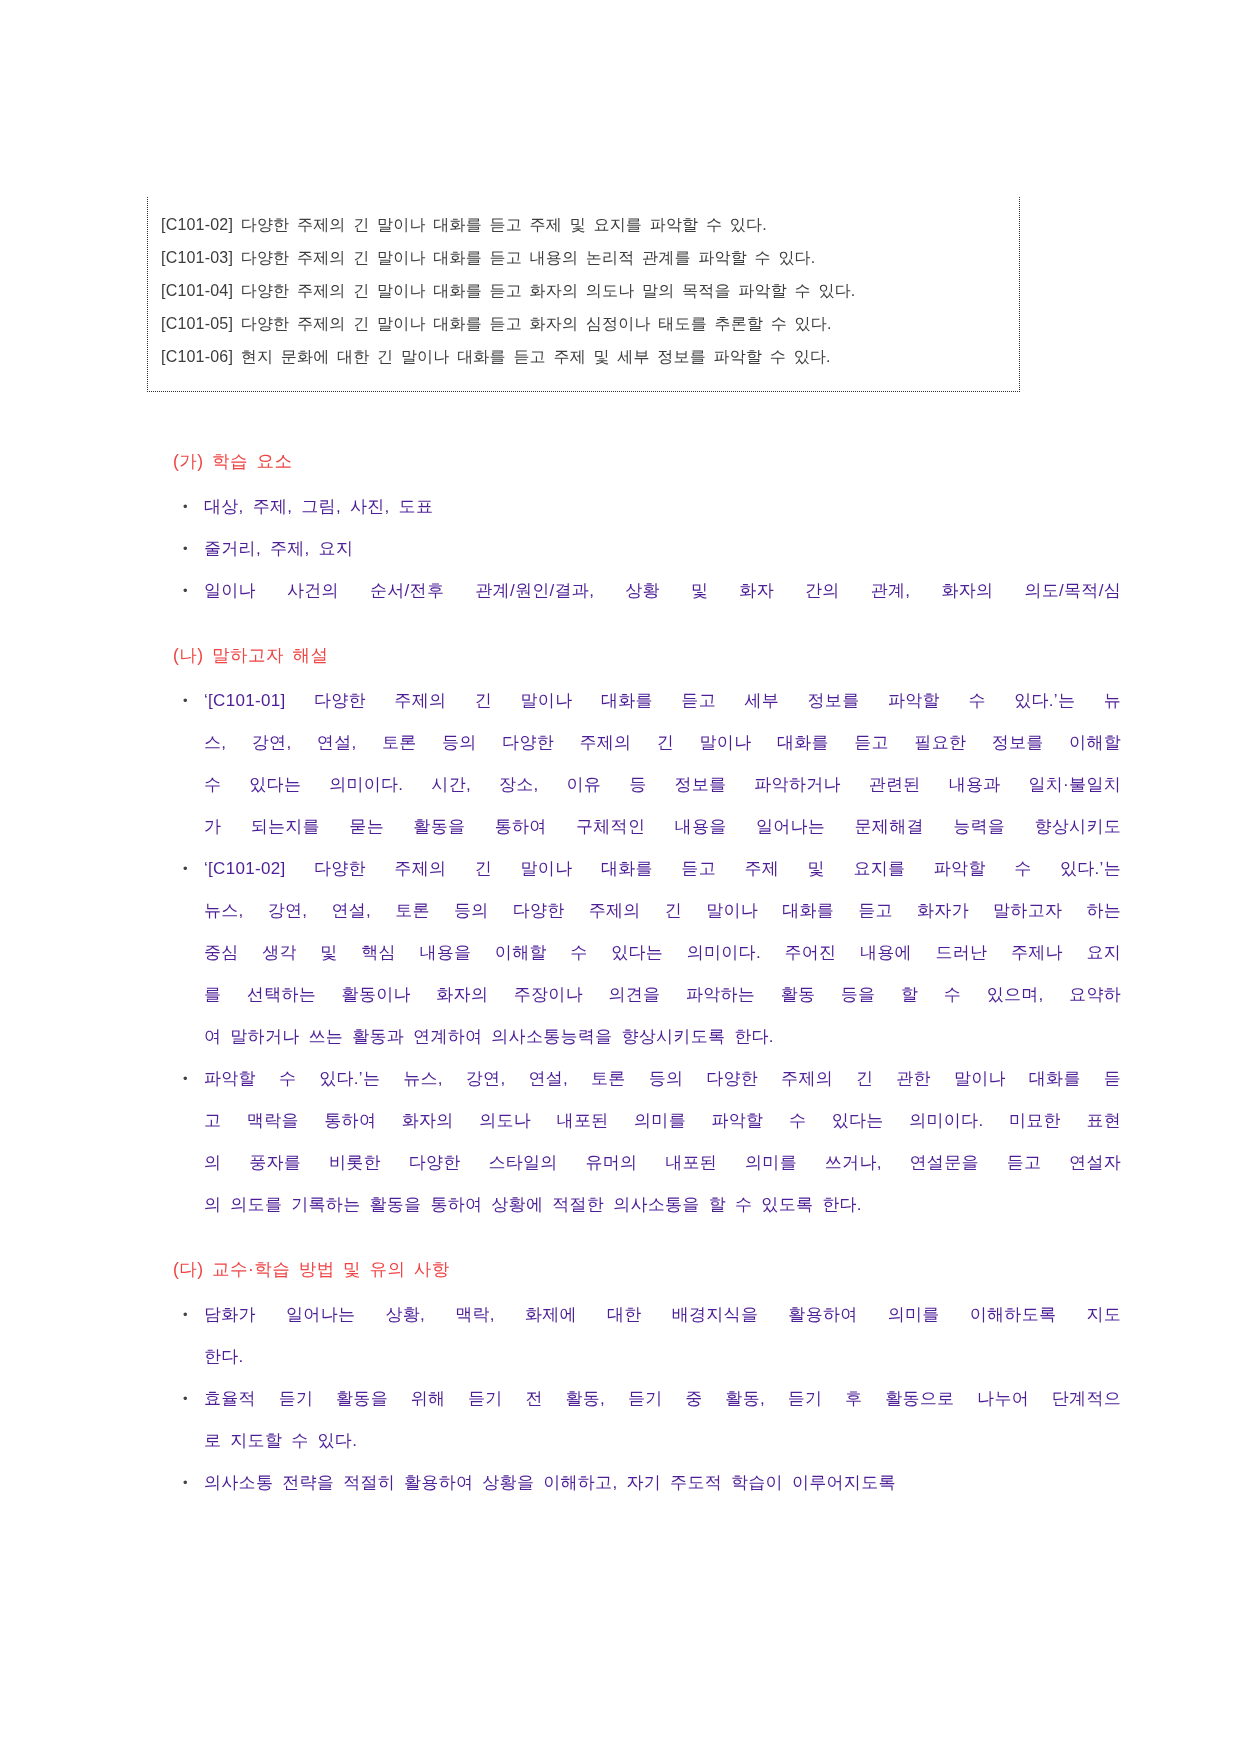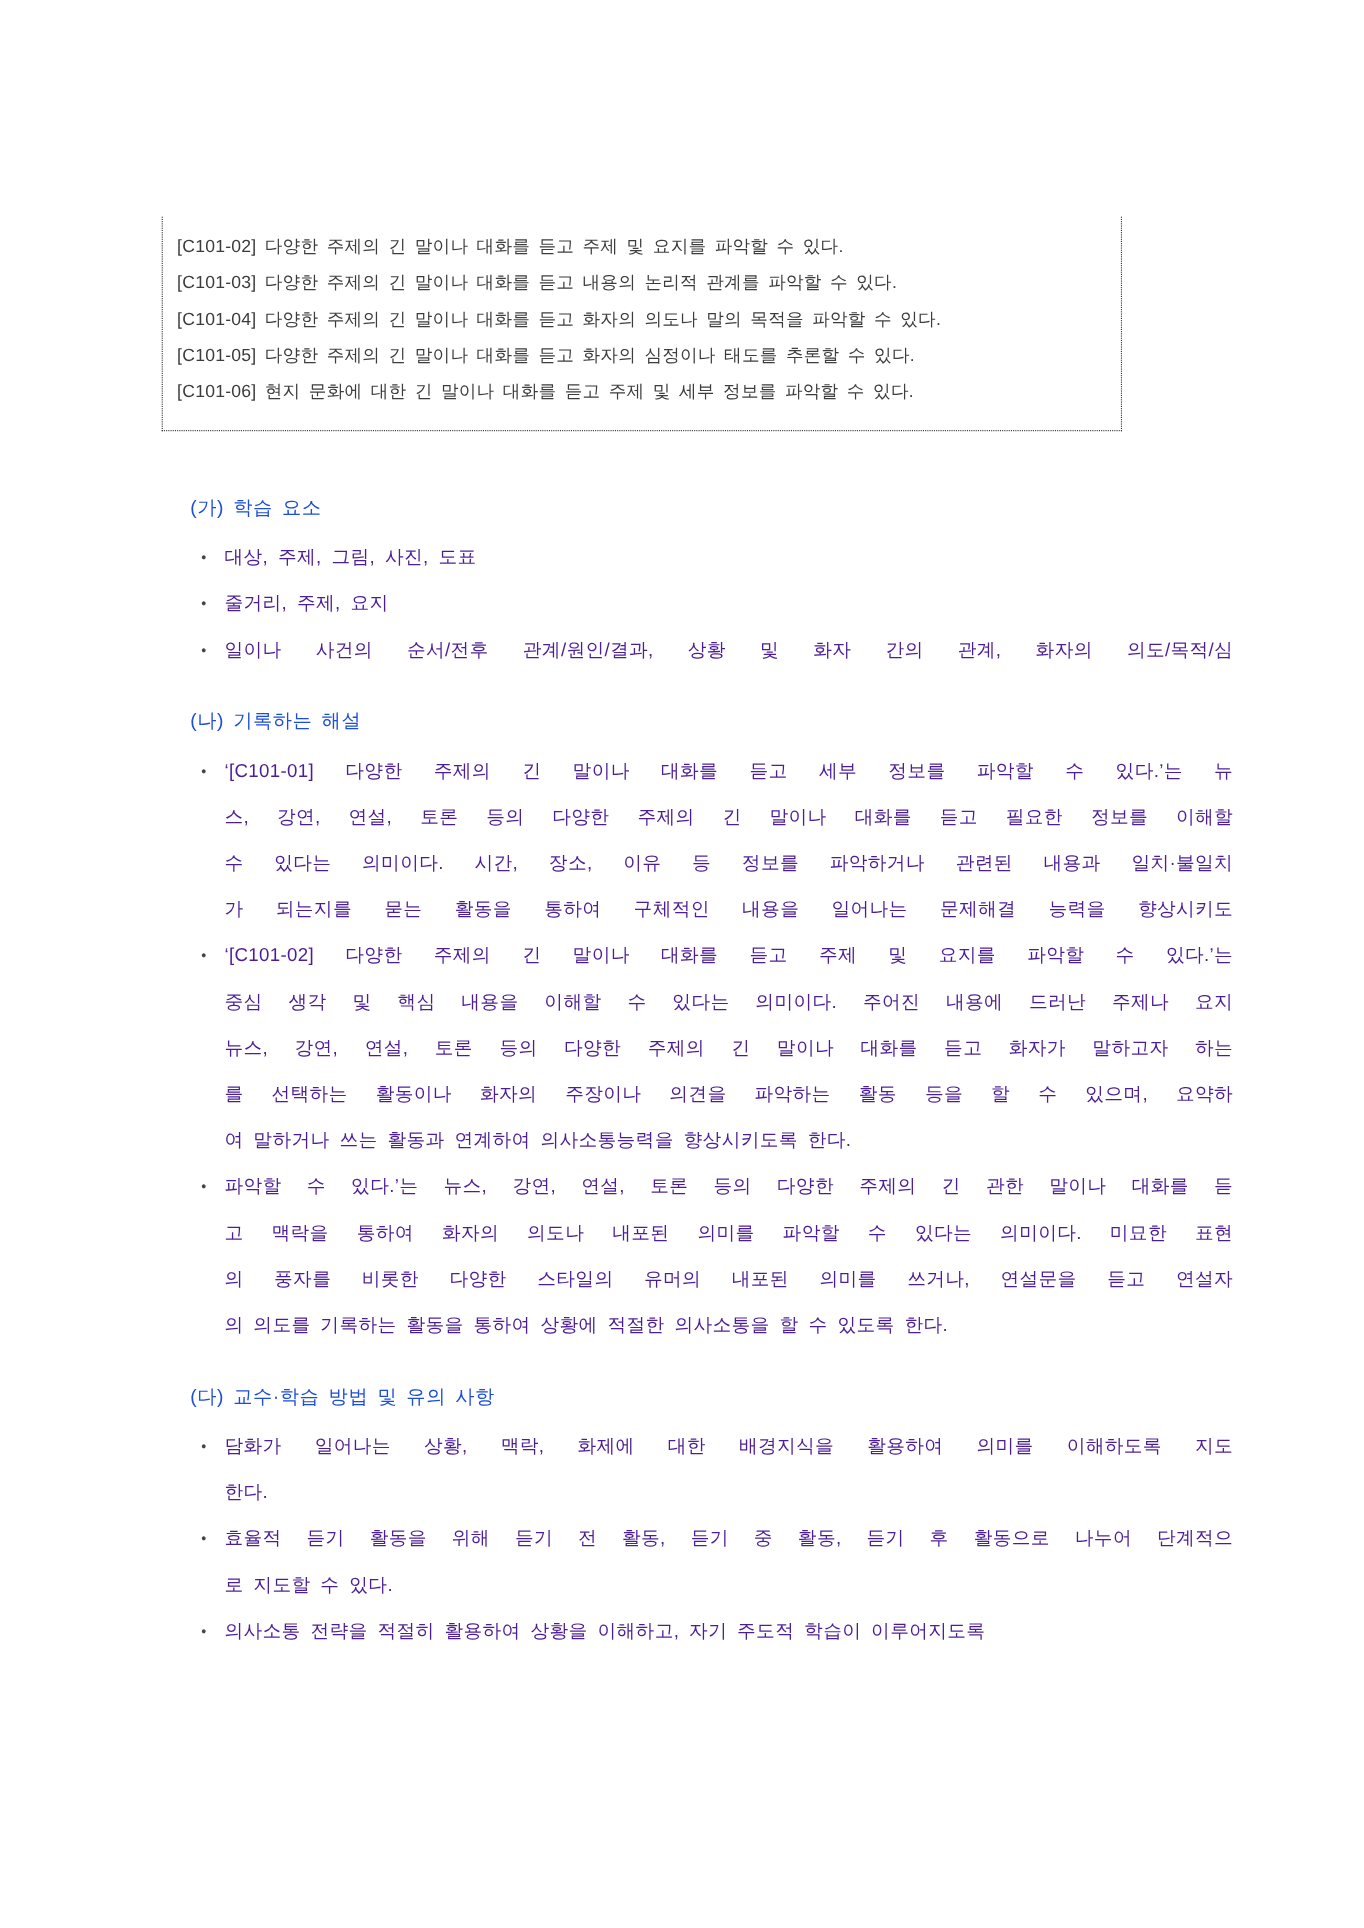--- a/index.html
+++ b/index.html
@@ -39,21 +39,21 @@
   }
   .section {
     width: 948px;
     margin-left: 26px;
   }
   .section-heading {
     font-size: 17.5px;
     font-weight: normal;
     line-height: 26px;
     margin-top: 30px;
-    color: #1d4ed8;
+    color: #ef4444;
     letter-spacing: 0.5px;
     word-spacing: 3px;
   }
   .bullets { margin-top: 12px; }
   .bullet-item { display: flex; }
   .bullet-dot {
     flex: 0 0 31px;
     width: 31px;
     padding-left: 10px;
     font-size: 13px;
@@ -105,37 +105,37 @@
         <div class="bullet-item">
           <span class="bullet-dot">•</span>
           <div class="bullet-content">
             <div class="text-line">일이나 사건의 순서/전후 관계/원인/결과, 상황 및 화자 간의 관계, 화자의 의도/목적/심</div>
           </div>
         </div>
       </div>
   </div>
 
   <div class="section">
-    <h2 class="section-heading">(나) 기록하는 해설</h2>
+    <h2 class="section-heading">(나) 말하고자 해설</h2>
     <div class="bullets">
         <div class="bullet-item">
           <span class="bullet-dot">•</span>
           <div class="bullet-content">
             <div class="text-line">‘[C101-01] 다양한 주제의 긴 말이나 대화를 듣고 세부 정보를 파악할 수 있다.’는 뉴</div>
             <div class="text-line">스, 강연, 연설, 토론 등의 다양한 주제의 긴 말이나 대화를 듣고 필요한 정보를 이해할</div>
             <div class="text-line">수 있다는 의미이다. 시간, 장소, 이유 등 정보를 파악하거나 관련된 내용과 일치·불일치</div>
             <div class="text-line">가 되는지를 묻는 활동을 통하여 구체적인 내용을 일어나는 문제해결 능력을 향상시키도</div>
           </div>
         </div>
         <div class="bullet-item">
           <span class="bullet-dot">•</span>
           <div class="bullet-content">
             <div class="text-line">‘[C101-02] 다양한 주제의 긴 말이나 대화를 듣고 주제 및 요지를 파악할 수 있다.’는</div>
+            <div class="text-line">뉴스, 강연, 연설, 토론 등의 다양한 주제의 긴 말이나 대화를 듣고 화자가 말하고자 하는</div>
             <div class="text-line">중심 생각 및 핵심 내용을 이해할 수 있다는 의미이다. 주어진 내용에 드러난 주제나 요지</div>
-            <div class="text-line">뉴스, 강연, 연설, 토론 등의 다양한 주제의 긴 말이나 대화를 듣고 화자가 말하고자 하는</div>
             <div class="text-line">를 선택하는 활동이나 화자의 주장이나 의견을 파악하는 활동 등을 할 수 있으며, 요약하</div>
             <div class="text-line last-line">여 말하거나 쓰는 활동과 연계하여 의사소통능력을 향상시키도록 한다.</div>
           </div>
         </div>
         <div class="bullet-item">
           <span class="bullet-dot">•</span>
           <div class="bullet-content">
             <div class="text-line">파악할 수 있다.’는 뉴스, 강연, 연설, 토론 등의 다양한 주제의 긴 관한 말이나 대화를 듣</div>
             <div class="text-line">고 맥락을 통하여 화자의 의도나 내포된 의미를 파악할 수 있다는 의미이다. 미묘한 표현</div>
             <div class="text-line">의 풍자를 비롯한 다양한 스타일의 유머의 내포된 의미를 쓰거나, 연설문을 듣고 연설자</div>

